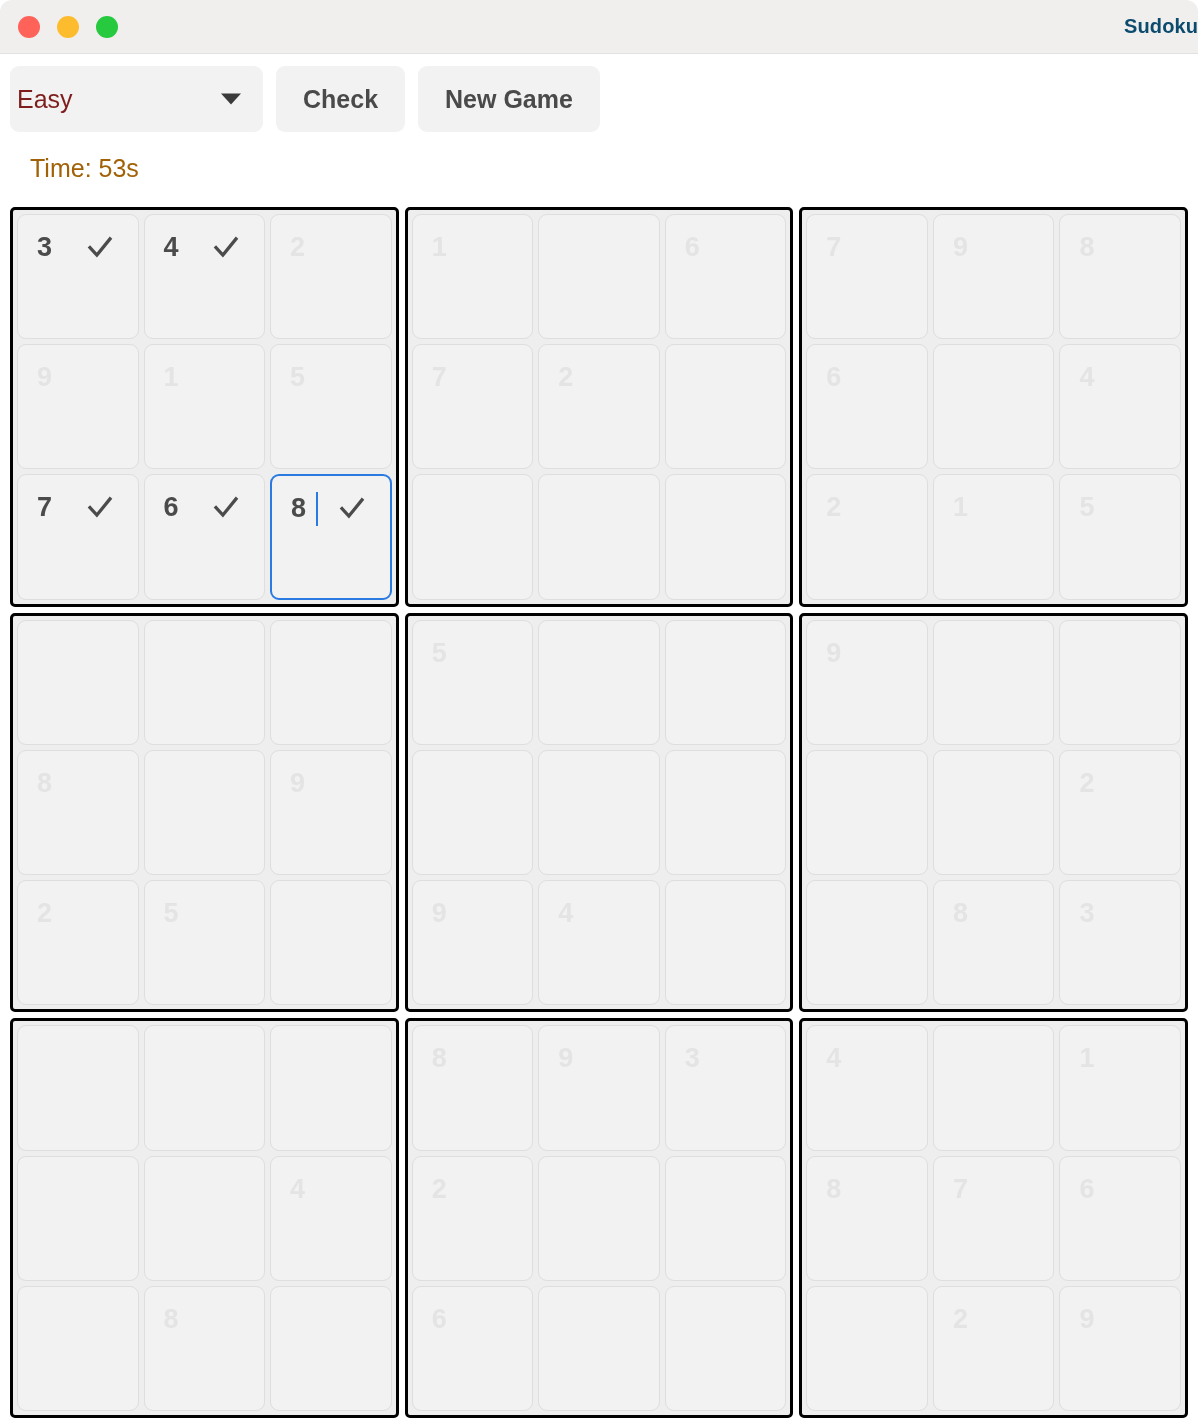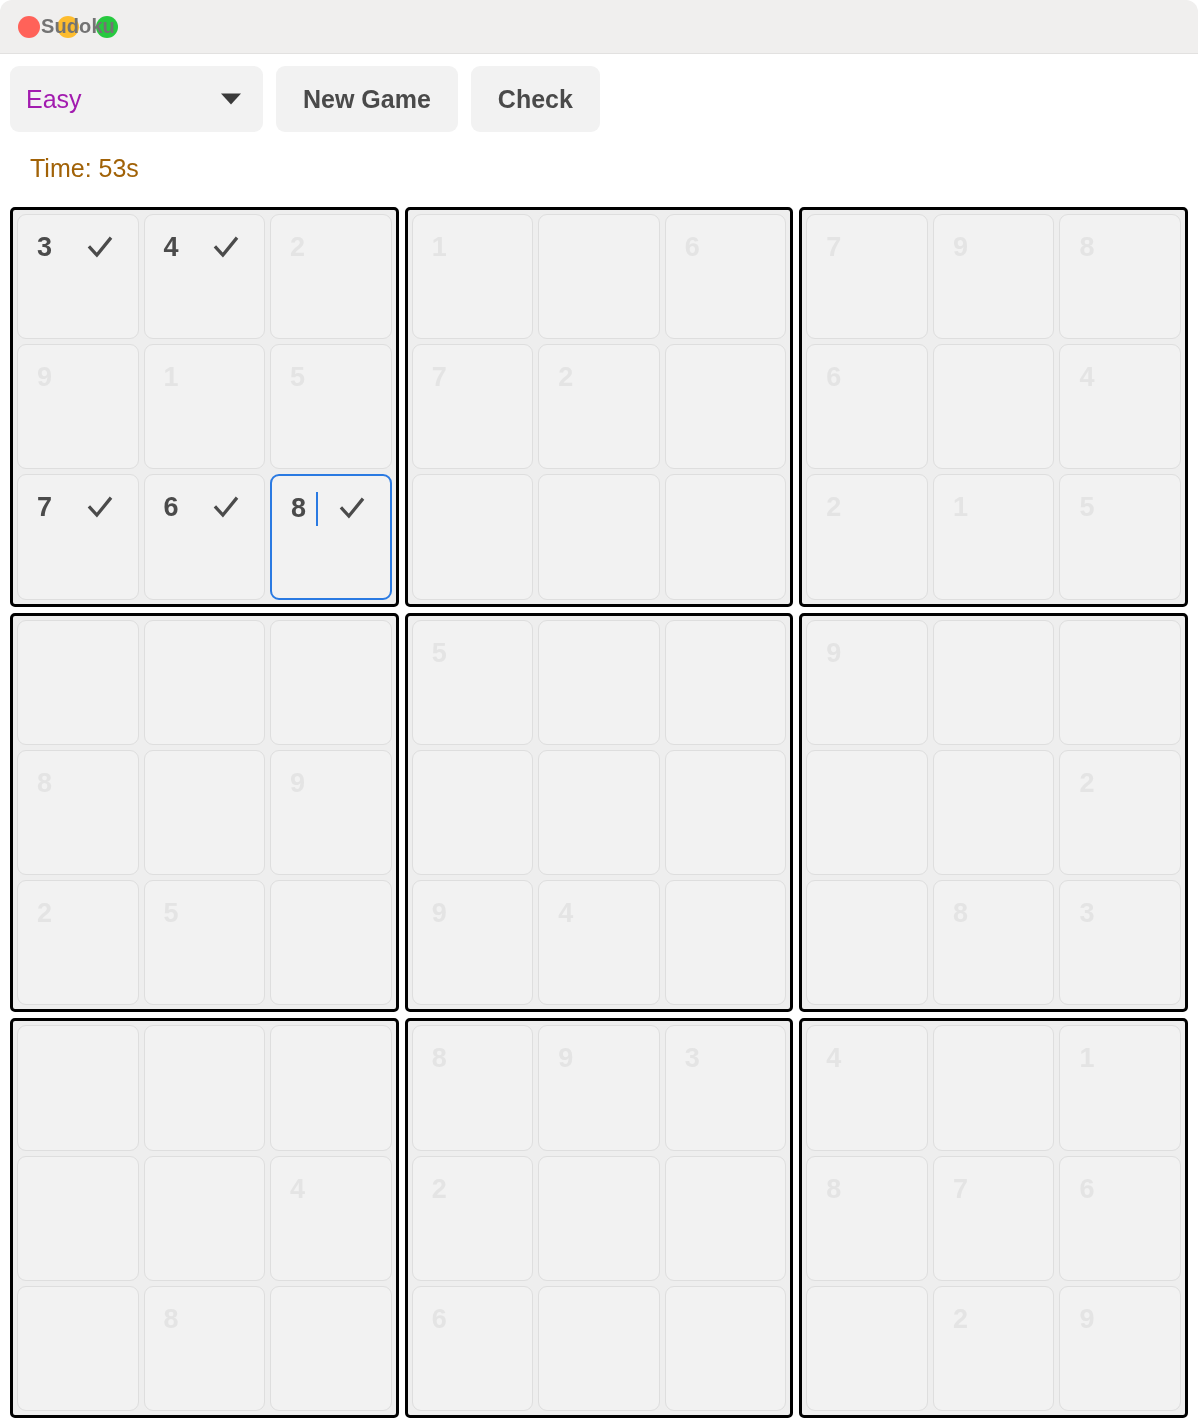--- a/index.html
+++ b/index.html
@@ -46,27 +46,26 @@
     display: block;
   }
   .dot.red    { background: #ff6259; }
   .dot.yellow { background: #fdbc2e; }
   .dot.green  { background: #27c93f; }
 
   .window-title {
     position: absolute;
     left: 0;
     right: 0;
-    text-align: left;
+    text-align: right;
     font-size: 20px;
     font-weight: bold;
-    color: #737373;
+    color: #0c4a6e;
     letter-spacing: 0.1px;
     pointer-events: none;
-    margin-left: 41px;
   }
 
   
   .toolbar {
     display: flex;
     align-items: center;
     gap: 13px;
     padding: 12px 0 0 10px;
     height: 78px;
     min-height: 78px;
@@ -78,22 +77,22 @@
     height: 66px;
     background: #f2f2f2;
     border: none;
     border-radius: 9px;
     display: flex;
     align-items: center;
     cursor: pointer;
   }
   .difficulty-label {
     font-size: 25px;
-    color: #a21caf;
-    margin-left: 16px;
+    color: #7f1d1d;
+    margin-left: 7px;
     font-weight: normal;
   }
   .caret {
     position: absolute;
     right: 22px;
     top: 50%;
     transform: translateY(-50%);
     width: 0;
     height: 0;
     border-left: 10px solid transparent;
@@ -204,22 +203,22 @@
       <span class="dot green"></span>
     </div>
     <div class="window-title">Sudoku</div>
   </div>
 
   <div class="toolbar">
     <div class="difficulty-select">
       <span class="difficulty-label">Easy</span>
       <span class="caret"></span>
     </div>
+    <button class="tool-btn">Check</button>
     <button class="tool-btn">New Game</button>
-    <button class="tool-btn">Check</button>
   </div>
 
   <div class="status-row">
     <span class="timer-text">Time: 53s</span>
   </div>
 
   <div class="board" id="board">
       <div class="block">
         <div class="cell">
           <span class="cell-value">3</span>

